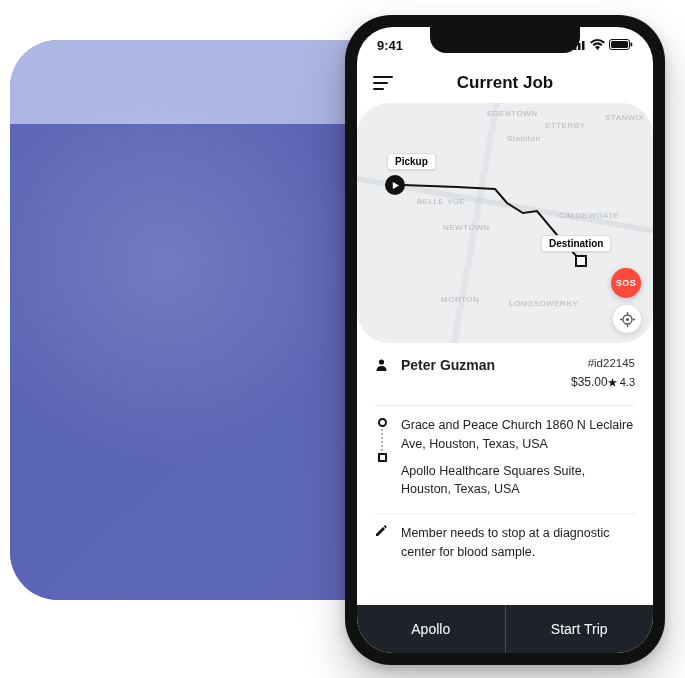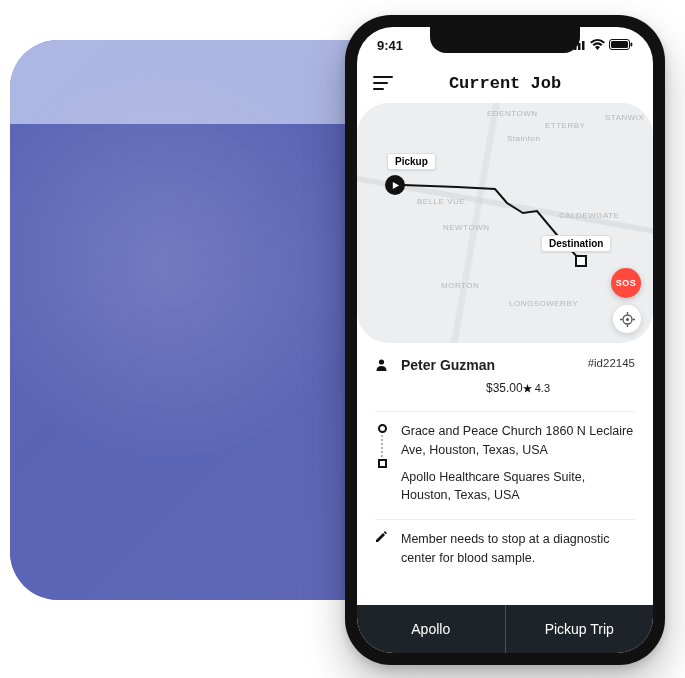--- a/index.html
+++ b/index.html
@@ -92,21 +92,20 @@
     width: 20px; height: 14px; display:flex; flex-direction:column; justify-content:space-between; cursor:pointer;
   }
   .menu-icon span { height:2px; background:#111; border-radius:1px; }
   .menu-icon span:nth-child(1){width:100%}
   .menu-icon span:nth-child(2){width:75%}
   .menu-icon span:nth-child(3){width:55%}
   .header-title {
     position:absolute; left:0; right:0; text-align:center;
     font-size: 17px; font-weight: 700; color:#111;
     pointer-events:none;
-    font-family:Liberation Mono, monospace;
   }
 
   
   .map {
     height: 240px;
     background:
       linear-gradient(100deg, transparent 40%, rgba(200,205,210,.3) 40.5%, rgba(200,205,210,.3) 42%, transparent 42.5%),
       linear-gradient(10deg, transparent 55%, rgba(200,205,210,.4) 55.5%, rgba(200,205,210,.4) 57%, transparent 57.5%),
       #edeef0;
     position: relative;
@@ -158,21 +157,21 @@
   
   .content {
     flex:1; padding: 14px 18px 0; background:#fff; font-size:12.5px; color:#222;
     display:flex; flex-direction:column;
   }
   .row { display:flex; align-items:flex-start; gap:12px; margin-bottom:10px; }
   .row .icon-col { width:14px; flex-shrink:0; padding-top:1px; }
   .member-top { display:flex; justify-content:space-between; align-items:flex-start; }
   .member-name { font-weight:700; font-size:14px; }
   .member-id { font-size:11.5px; color:#333; }
-  .price-rating { display:flex; justify-content:center; font-size:12px; margin-top:8px; }
+  .price-rating { display:flex; justify-content:flex-end; font-size:12px; margin-top:2px; }
   .rating { display:flex; align-items:center; gap:3px; font-size:11px; }
   .divider { height:1px; background:#eee; margin:6px 0 10px; }
   .note-row { flex:1; }
 
   .addr-block { display:flex; gap:12px; }
   .addr-icons { width:14px; display:flex; flex-direction:column; align-items:center; gap:2px; padding-top:2px;}
   .addr-icons .o { width:9px;height:9px;border:2px solid #111;border-radius:50%; }
   .addr-icons .sq { width:9px;height:9px;border:2px solid #111; }
   .addr-icons .dot { width:2px;height:2px;background:#999;border-radius:50%; }
   .addr-text { flex:1; line-height:1.5; }
@@ -232,21 +231,21 @@
     </div>
 
     <div class="map">
       <span class="map-label" style="top:6px;left:130px">EDENTOWN</span>
       <span class="map-label" style="top:18px;left:188px">ETTERBY</span>
       <span class="map-label" style="top:10px;left:248px">STANWIX</span>
       <span class="map-label" style="top:31px;left:150px;text-transform:none">Stainton</span>
       <span class="map-label" style="top:94px;left:60px">BELLE VUE</span>
       <span class="map-label" style="top:120px;left:86px">NEWTOWN</span>
       <span class="map-label" style="top:108px;left:202px">CALDEWGATE</span>
-      <span class="map-label" style="top:178px;left:84px">MORTON</span>
+      <span class="map-label" style="top:192px;left:84px">MORTON</span>
       <span class="map-label" style="top:196px;left:152px">LONGSOWERBY</span>
 
       <div class="pickup-label">Pickup</div>
       <div class="pickup-pin">
         <div class="pin-marker">
           <svg width="9" height="9" viewBox="0 0 10 10">
               <path d="M2 1 L9 5 L2 9 Z" fill="#fff"></path>
             </svg>
         </div>
       </div>
@@ -322,17 +321,17 @@
               <path d="M1 11 L1 9 L8 2 L10 4 L3 11 Z M8.7 1.3 L10.7 3.3 L11.5 2.5 Q12 2 11.5 1.5 L10.5 .5 Q10 0 9.5 .5 Z" fill="#111"></path>
             </svg>
         </div>
         <div style="line-height:1.5">Member needs to stop at a diagnostic center for blood sample.</div>
       </div>
 
     </div>
 
     <div class="footer">
       <button>Apollo</button>
-      <button>Pickup Trip</button>
+      <button>Start Trip</button>
     </div>
 
   </div>
 </div>
 
 </body></html>

